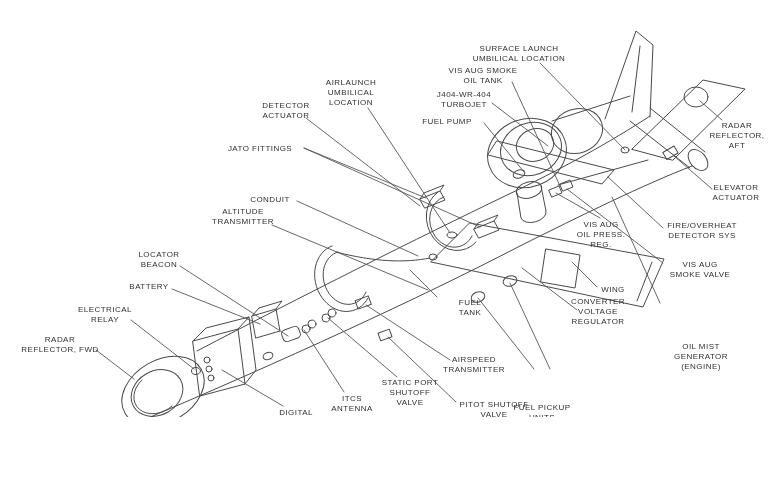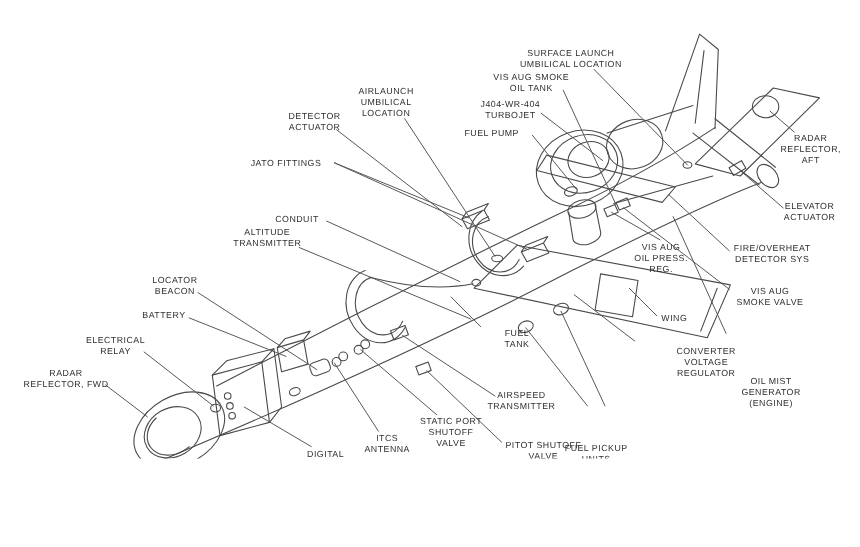--- a/index.html
+++ b/index.html
@@ -183,21 +183,21 @@
 SHUTOFF
 VALVE</div>
       <div class="diagram-label" style="left: 474px; top: 355px;">AIRSPEED
 TRANSMITTER</div>
       <div class="diagram-label" style="left: 494px; top: 400px;">PITOT SHUTOFF
 VALVE</div>
       <div class="diagram-label" style="left: 542px; top: 371px; margin-top: 32px;">FUEL PICKUP
 UNITS</div>
       <div class="diagram-label" style="left: 446px; top: 298px; margin-left: 24px;">FUEL
 TANK</div>
-      <div class="diagram-label" style="left: 598px; top: 315px; margin-left: 44px;">CONVERTER
+      <div class="diagram-label" style="left: 598px; top: 297px;">CONVERTER
 VOLTAGE
 REGULATOR</div>
       <div class="diagram-label" style="left: 613px; top: 285px;">WING</div>
       <div class="diagram-label" style="left: 601px; top: 220px;">VIS AUG
 OIL PRESS.
 REG.</div>
       <div class="diagram-label" style="left: 700px; top: 260px;">VIS AUG
 SMOKE VALVE</div>
       <div class="diagram-label" style="left: 701px; top: 301px; margin-top: 41px;">OIL MIST
 GENERATOR (ENGINE)</div>

